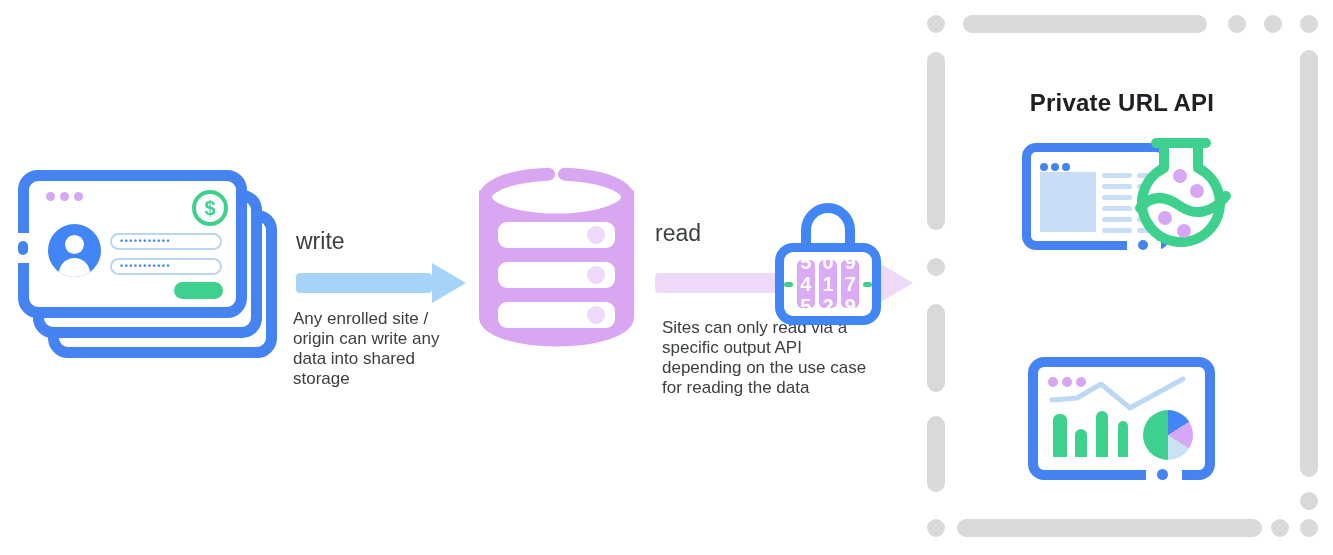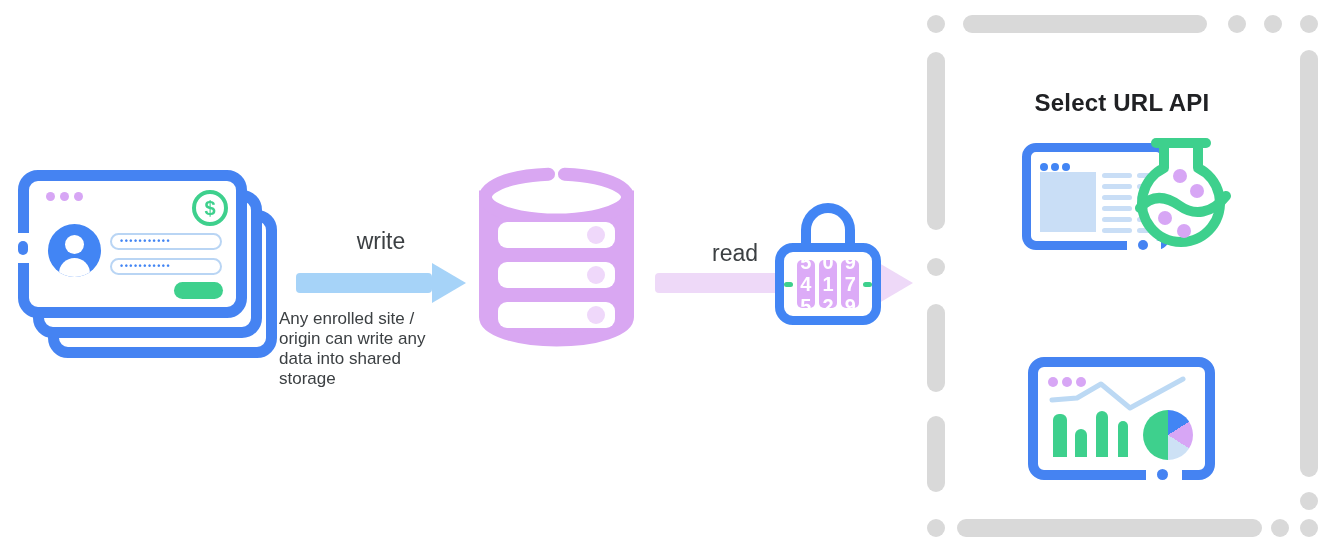--- a/index.html
+++ b/index.html
@@ -4,21 +4,21 @@
 <style>
   html,body{margin:0;padding:0;background:#fff;}
   .canvas{
     position:relative;width:1333px;height:555px;background:#fff;overflow:hidden;
     font-family:"Liberation Sans", sans-serif;
   }
   .abs{position:absolute;}
 
   
   .big-title{font-size:24px;font-weight:700;color:var(--title-text);text-align:center;letter-spacing:.2px;}
-  .flow-label{font-size:23px;font-weight:400;color:var(--body-text);text-align:center;}
+  .flow-label{font-size:23px;font-weight:400;color:var(--body-text);text-align:left;}
   .flow-desc{font-size:17px;line-height:1.17;color:var(--body-text);}
 
   
   .shaft{height:20px;border-radius:4px;}
   .head{width:0;height:0;border-top:20px solid transparent;border-bottom:20px solid transparent;}
 
   
   .site-card{width:229px;height:148px;box-sizing:border-box;background:#fff;
     border:11px solid var(--blue);border-radius:20px;}
   .win-dots span{display:inline-block;width:9px;height:9px;border-radius:50%;margin-right:5px;}
@@ -92,35 +92,35 @@
       <div class="pwd-field abs" style="left:81px;top:52px;">•••••••••••</div>
       <div class="pwd-field abs" style="left:81px;top:77px;">•••••••••••</div>
 
       <div class="login-btn abs" style="left:145px;top:101px;"></div>
     </div>
   </div>
 
   <div class="flow-label abs" style="left:296px;top:228px;width:170px;">write</div>
   <div class="shaft abs" style="left:296px;top:273px;width:136px;background:var(--arrow-blue);"></div>
   <div class="head abs" style="left:432px;top:263px;border-left:34px solid var(--arrow-blue);"></div>
-  <div class="flow-desc abs" style="left:279px;top:309px;width:172px;">Any enrolled site / origin can write any data into shared storage</div>
+  <div class="flow-desc abs" style="left:293px;top:309px;width:172px;">Any enrolled site / origin can write any data into shared storage</div>
 
   <svg class="abs" style="left:478px;top:167px;" width="157" height="181" viewBox="0 0 157 181">
     <path class="cyl-fill" d="M 7.5,30 L 7.5,150 A 71,23 0 0 0 149.5,150 L 149.5,30 Z"></path>
     <ellipse cx="78.5" cy="30" rx="71" ry="23" fill="#ffffff"></ellipse>
     <path class="cyl-ring" d="M 86.5,7.2 A 71,23 0 1 1 70.5,7.2"></path>
     <rect x="20" y="55" width="117" height="26" rx="9" fill="#fff"></rect>
     <circle cx="118" cy="68" r="9" fill="var(--purple-light)"></circle>
     <rect x="20" y="95" width="117" height="26" rx="9" fill="#fff"></rect>
     <circle cx="118" cy="108" r="9" fill="var(--purple-light)"></circle>
     <rect x="20" y="135" width="117" height="26" rx="9" fill="#fff"></rect>
     <circle cx="118" cy="148" r="9" fill="var(--purple-light)"></circle>
   </svg>
 
-  <div class="flow-label abs" style="left:655px;top:240px;width:160px;">read</div>
+  <div class="flow-label abs" style="left:655px;top:220px;width:160px;">read</div>
   <div class="shaft abs" style="left:655px;top:273px;width:224px;background:var(--arrow-pink);z-index:1;"></div>
   <div class="head abs" style="left:879px;top:263px;border-left:34px solid var(--arrow-pink);z-index:1;"></div>
 
   <div class="abs" style="left:775px;top:203px;width:106px;height:122px;z-index:2;">
     <div class="lock-shackle"></div>
     <div class="lock-body">
       <span class="lock-tick"></span>
       <span class="dial">
         <span class="dial-stack">
           <span>5</span>
@@ -139,20 +139,21 @@
         <span class="dial-stack">
           <span>9</span>
           <span>7</span>
           <span>9</span>
         </span>
       </span>
       <span class="lock-tick"></span>
     </div>
   </div>
 
+  <div class="flow-desc abs" style="left:662px;top:318px;width:215px;">Sites can only read via a specific output API depending on the use case for reading the data</div>
 
   <div>
 
     <div class="dash" style="left:927px;top:15px;width:18px;height:18px;"></div>
     <div class="dash" style="left:963px;top:15px;width:244px;height:18px;"></div>
     <div class="dash" style="left:1228px;top:15px;width:18px;height:18px;"></div>
     <div class="dash" style="left:1264px;top:15px;width:18px;height:18px;"></div>
     <div class="dash" style="left:1300px;top:15px;width:18px;height:18px;"></div>
 
     <div class="dash" style="left:927px;top:52px;width:18px;height:178px;"></div>
@@ -162,21 +163,21 @@
     <div class="dash" style="left:927px;top:519px;width:18px;height:18px;"></div>
 
     <div class="dash" style="left:957px;top:519px;width:305px;height:18px;"></div>
     <div class="dash" style="left:1271px;top:519px;width:18px;height:18px;"></div>
     <div class="dash" style="left:1300px;top:519px;width:18px;height:18px;"></div>
 
     <div class="dash" style="left:1300px;top:50px;width:18px;height:427px;"></div>
     <div class="dash" style="left:1300px;top:492px;width:18px;height:18px;"></div>
   </div>
 
-  <div class="big-title abs" style="left:972px;top:89px;width:300px;">Select URL API</div>
+  <div class="big-title abs" style="left:972px;top:89px;width:300px;">Private URL API</div>
 
   <div class="abs" style="left:1022px;top:134px;width:212px;height:126px;">
     <div class="api-window blue-border abs" style="left:0;top:9px;width:148px;height:107px;border-radius:14px;">
       <div class="win-dots abs" style="left:9px;top:5px;">
         <span style="background:var(--blue-fill);width:8px;height:8px;margin-right:3px;"></span><span style="background:var(--blue-fill);width:8px;height:8px;margin-right:3px;"></span><span style="background:var(--blue-fill);width:8px;height:8px;"></span>
       </div>
       <div class="content-block abs" style="left:9px;top:20px;width:56px;height:60px;"></div>
       <div>
         <span class="line-row" style="left:71px;top:21px;width:30px;"></span>
           <span class="line-row" style="left:106px;top:21px;width:30px;"></span>

